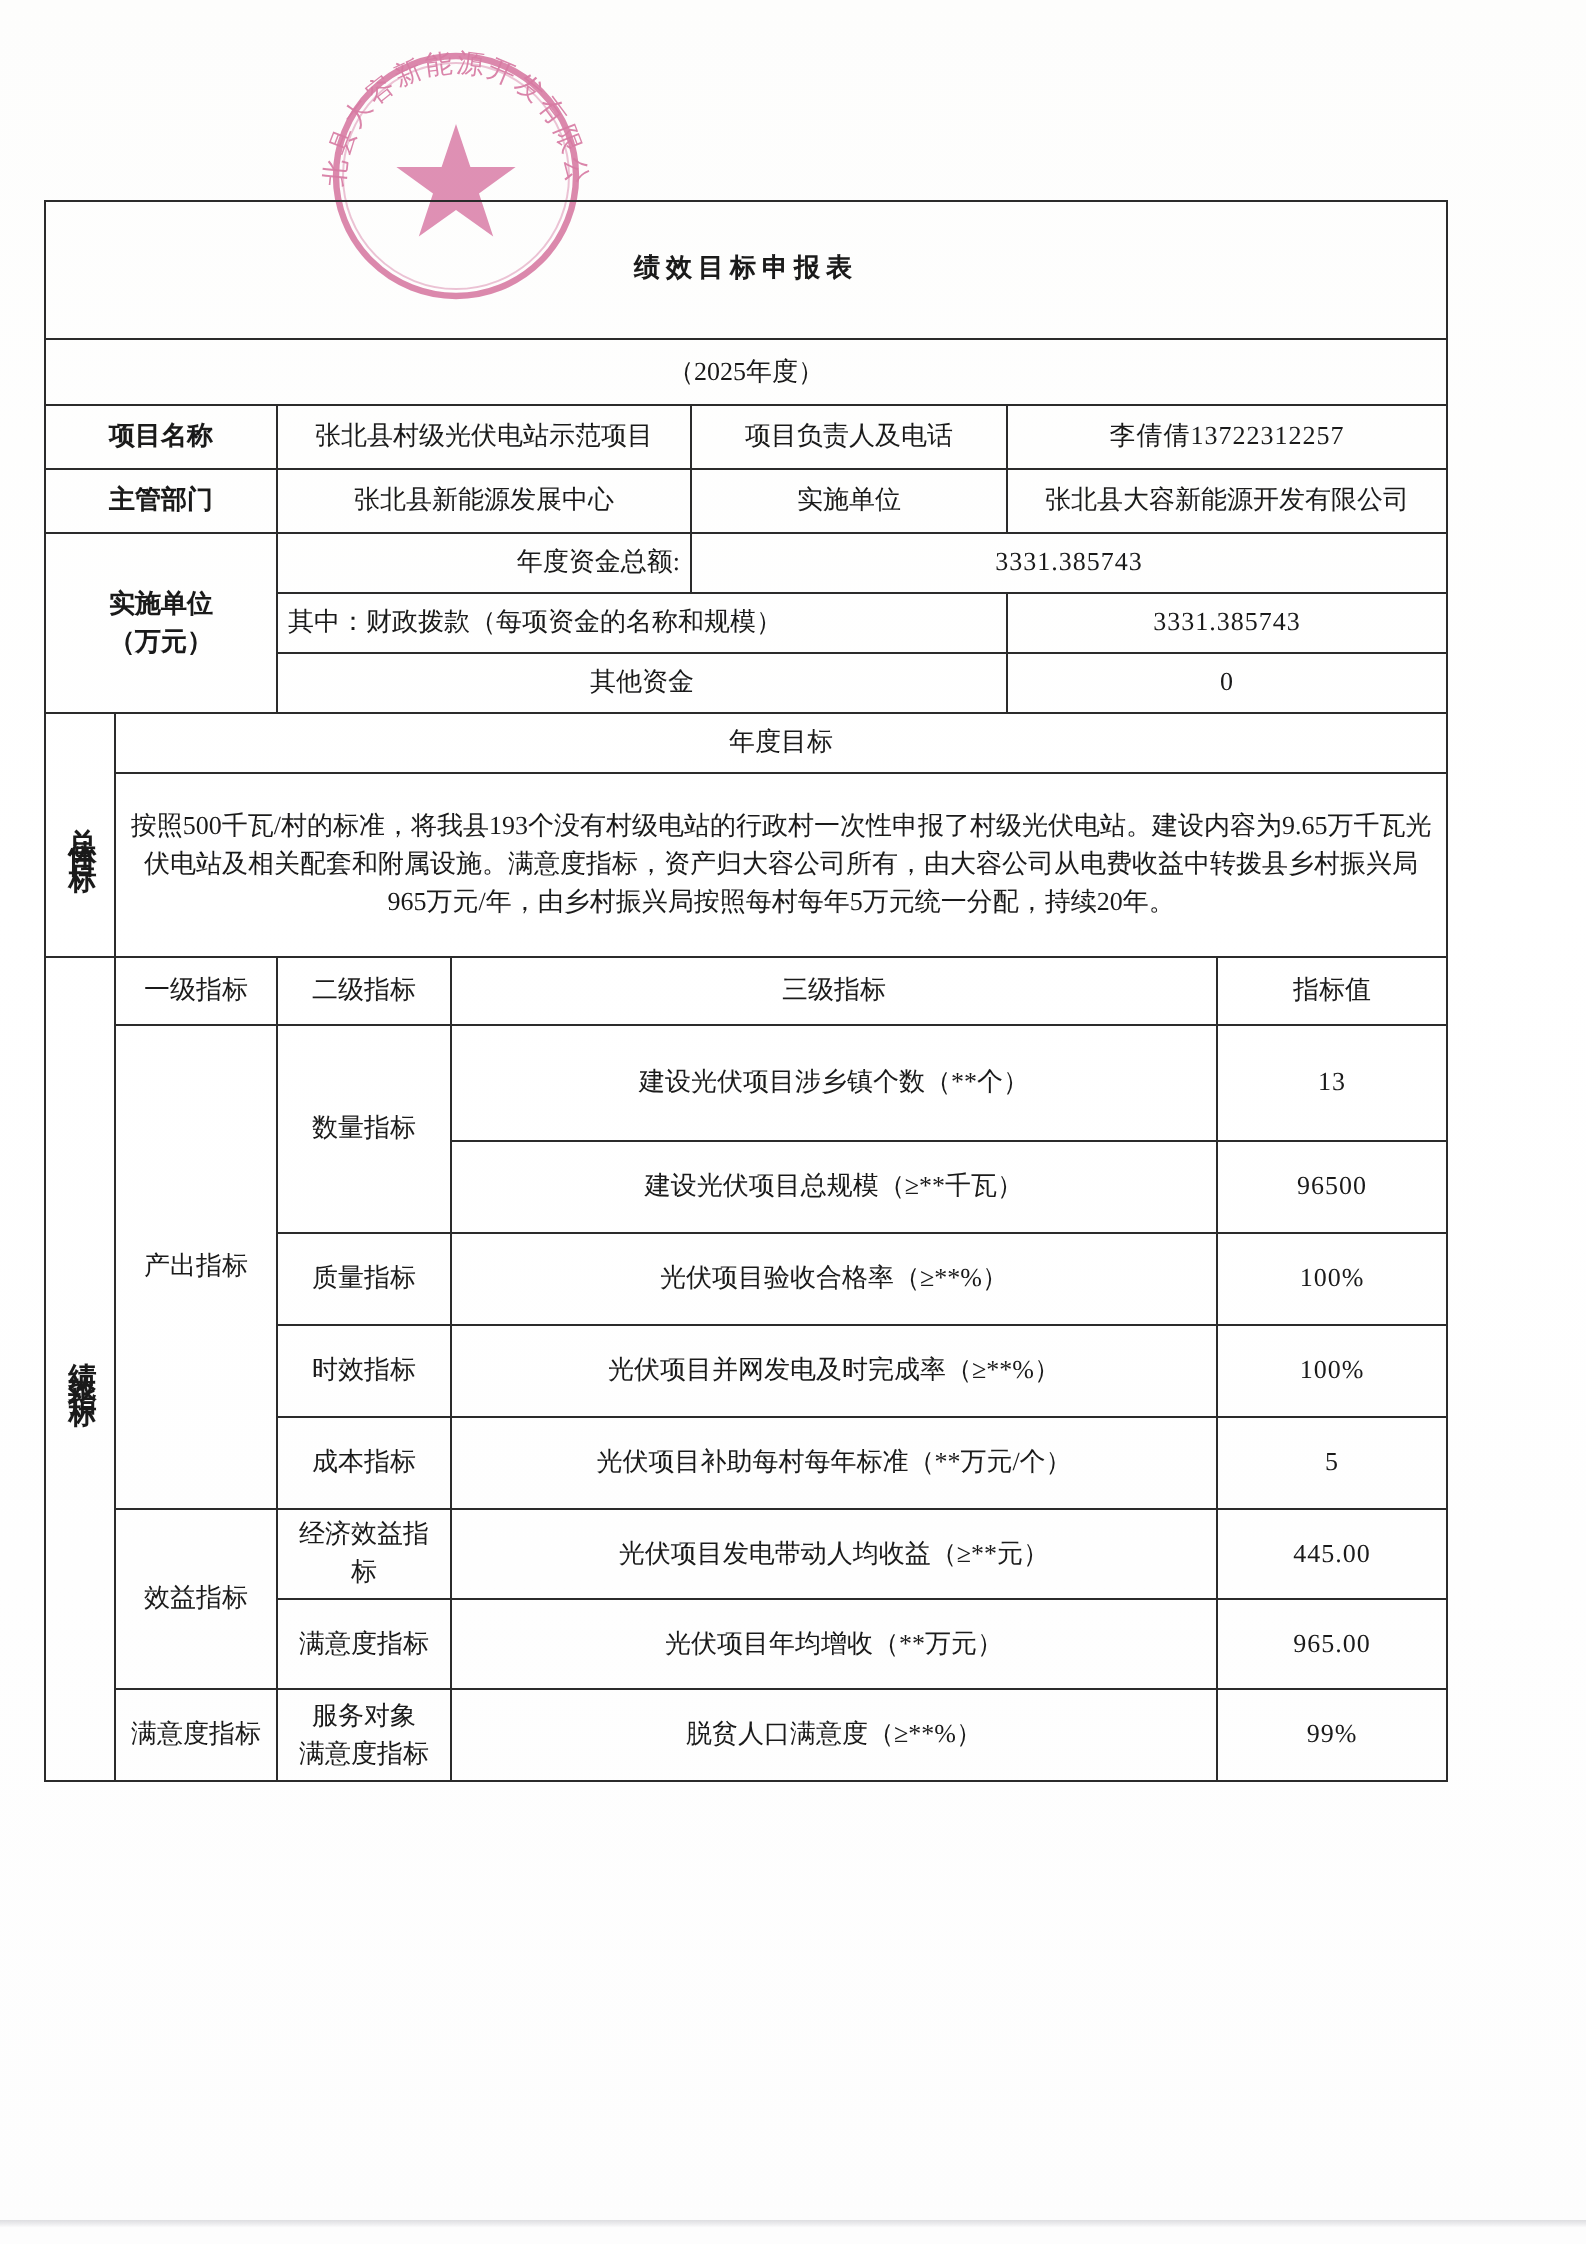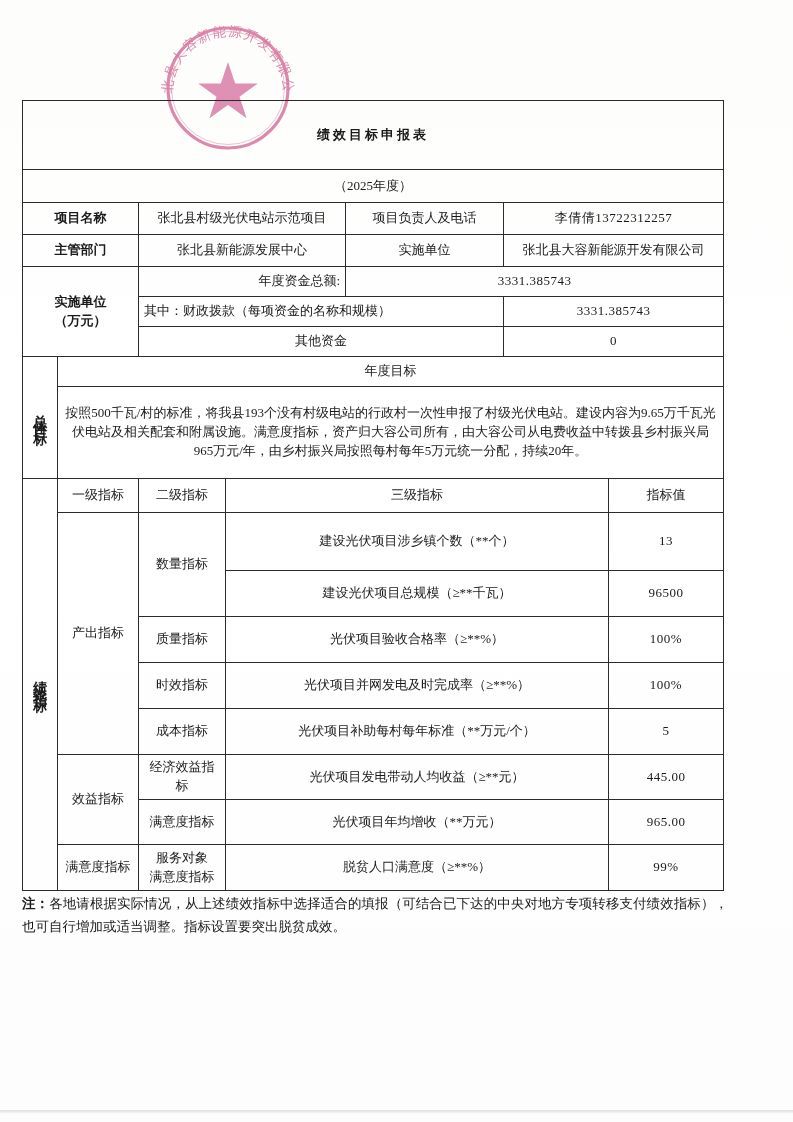--- a/index.html
+++ b/index.html
@@ -253,18 +253,15 @@
         <td class="two-line">
           <div>服务对象</div>
           <div>满意度指标</div>
         </td>
         <td colspan="3">脱贫人口满意度（≥**%）</td>
         <td class="num">99%</td>
       </tr>
     </tbody>
   </table>
 
-  <div class="note">
-    <b>注：</b><span>各地请根据实际情况，从上述绩效指标中选择适合的填报（可结合已下达的中央对地方专项转移支付绩效指标），也可自行增加或适当调整。指标设置要突出脱贫成效。</span>
-  </div>
 
   <div class="scan-shadow"></div>
 </div>
 
 </body></html>

